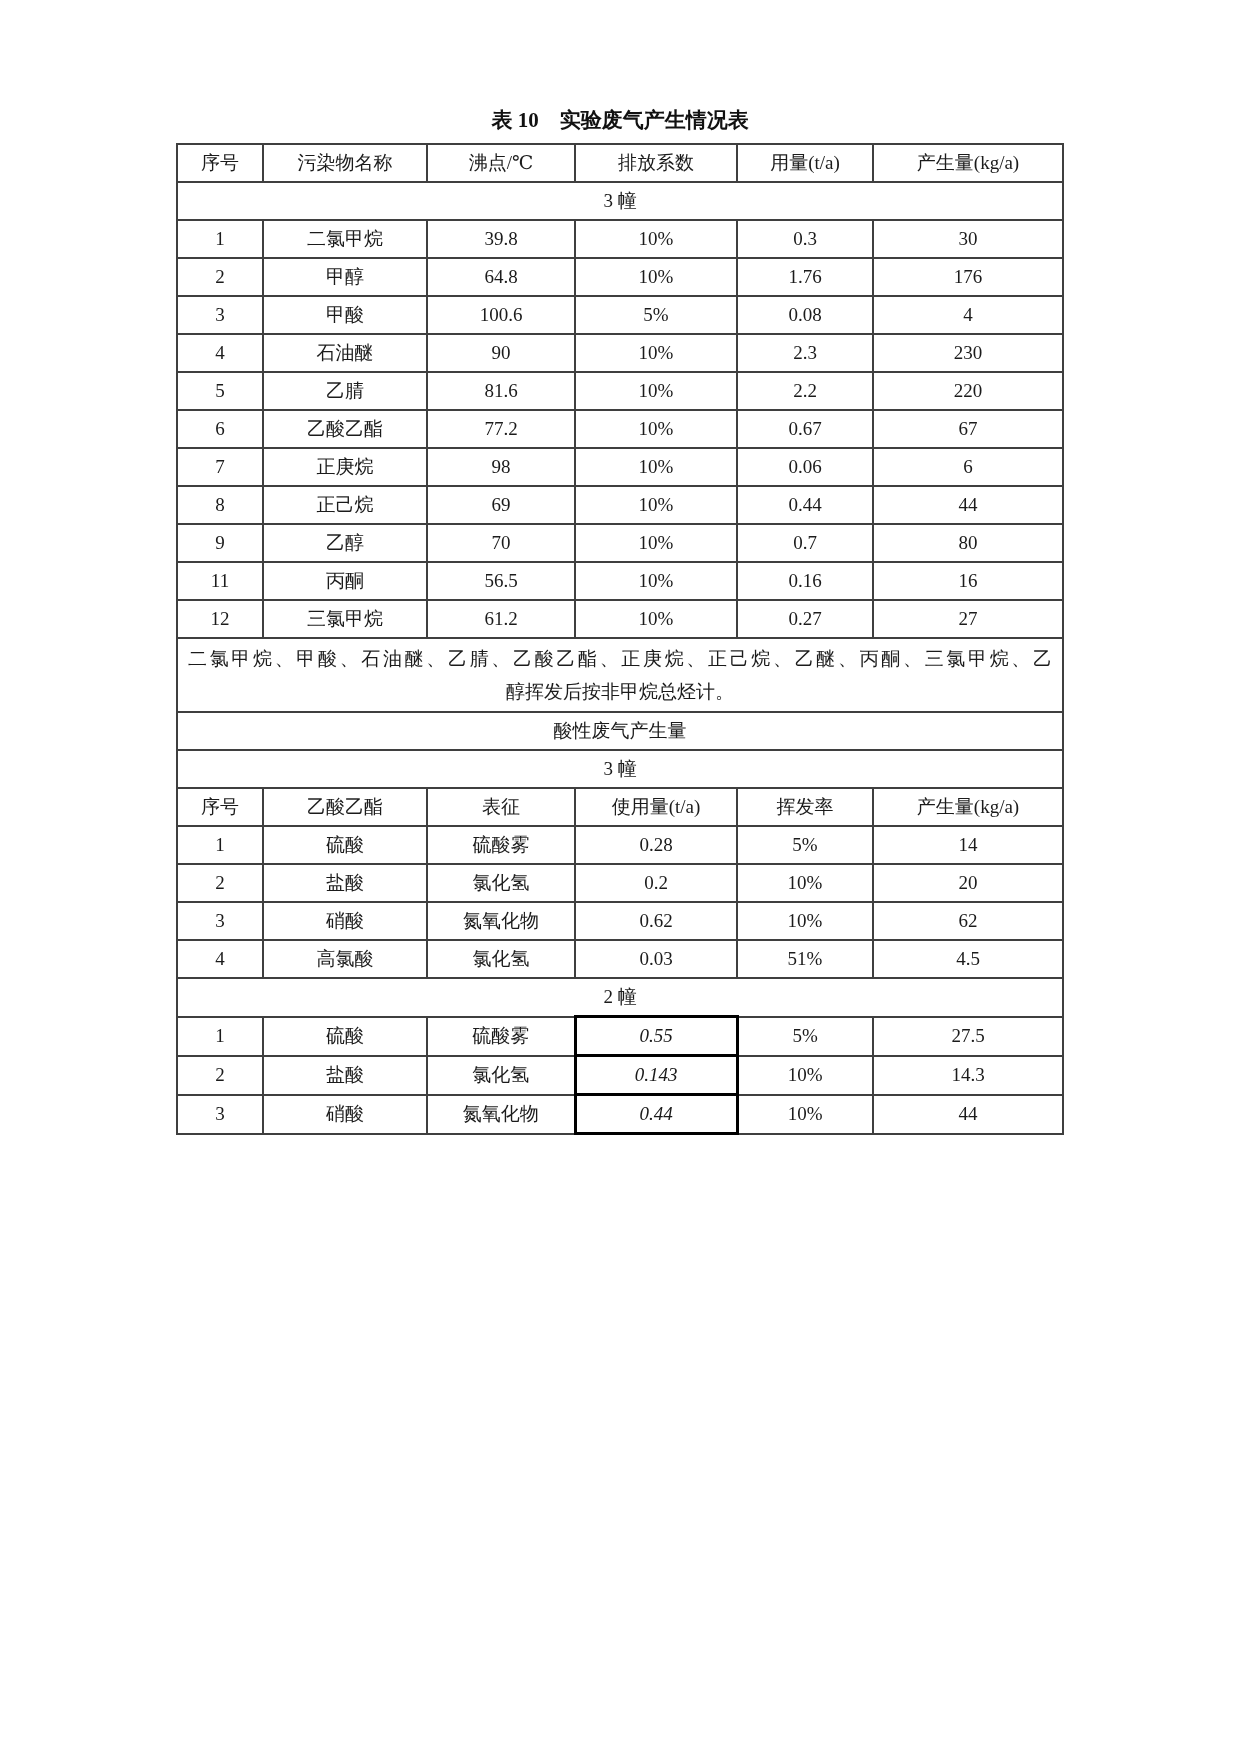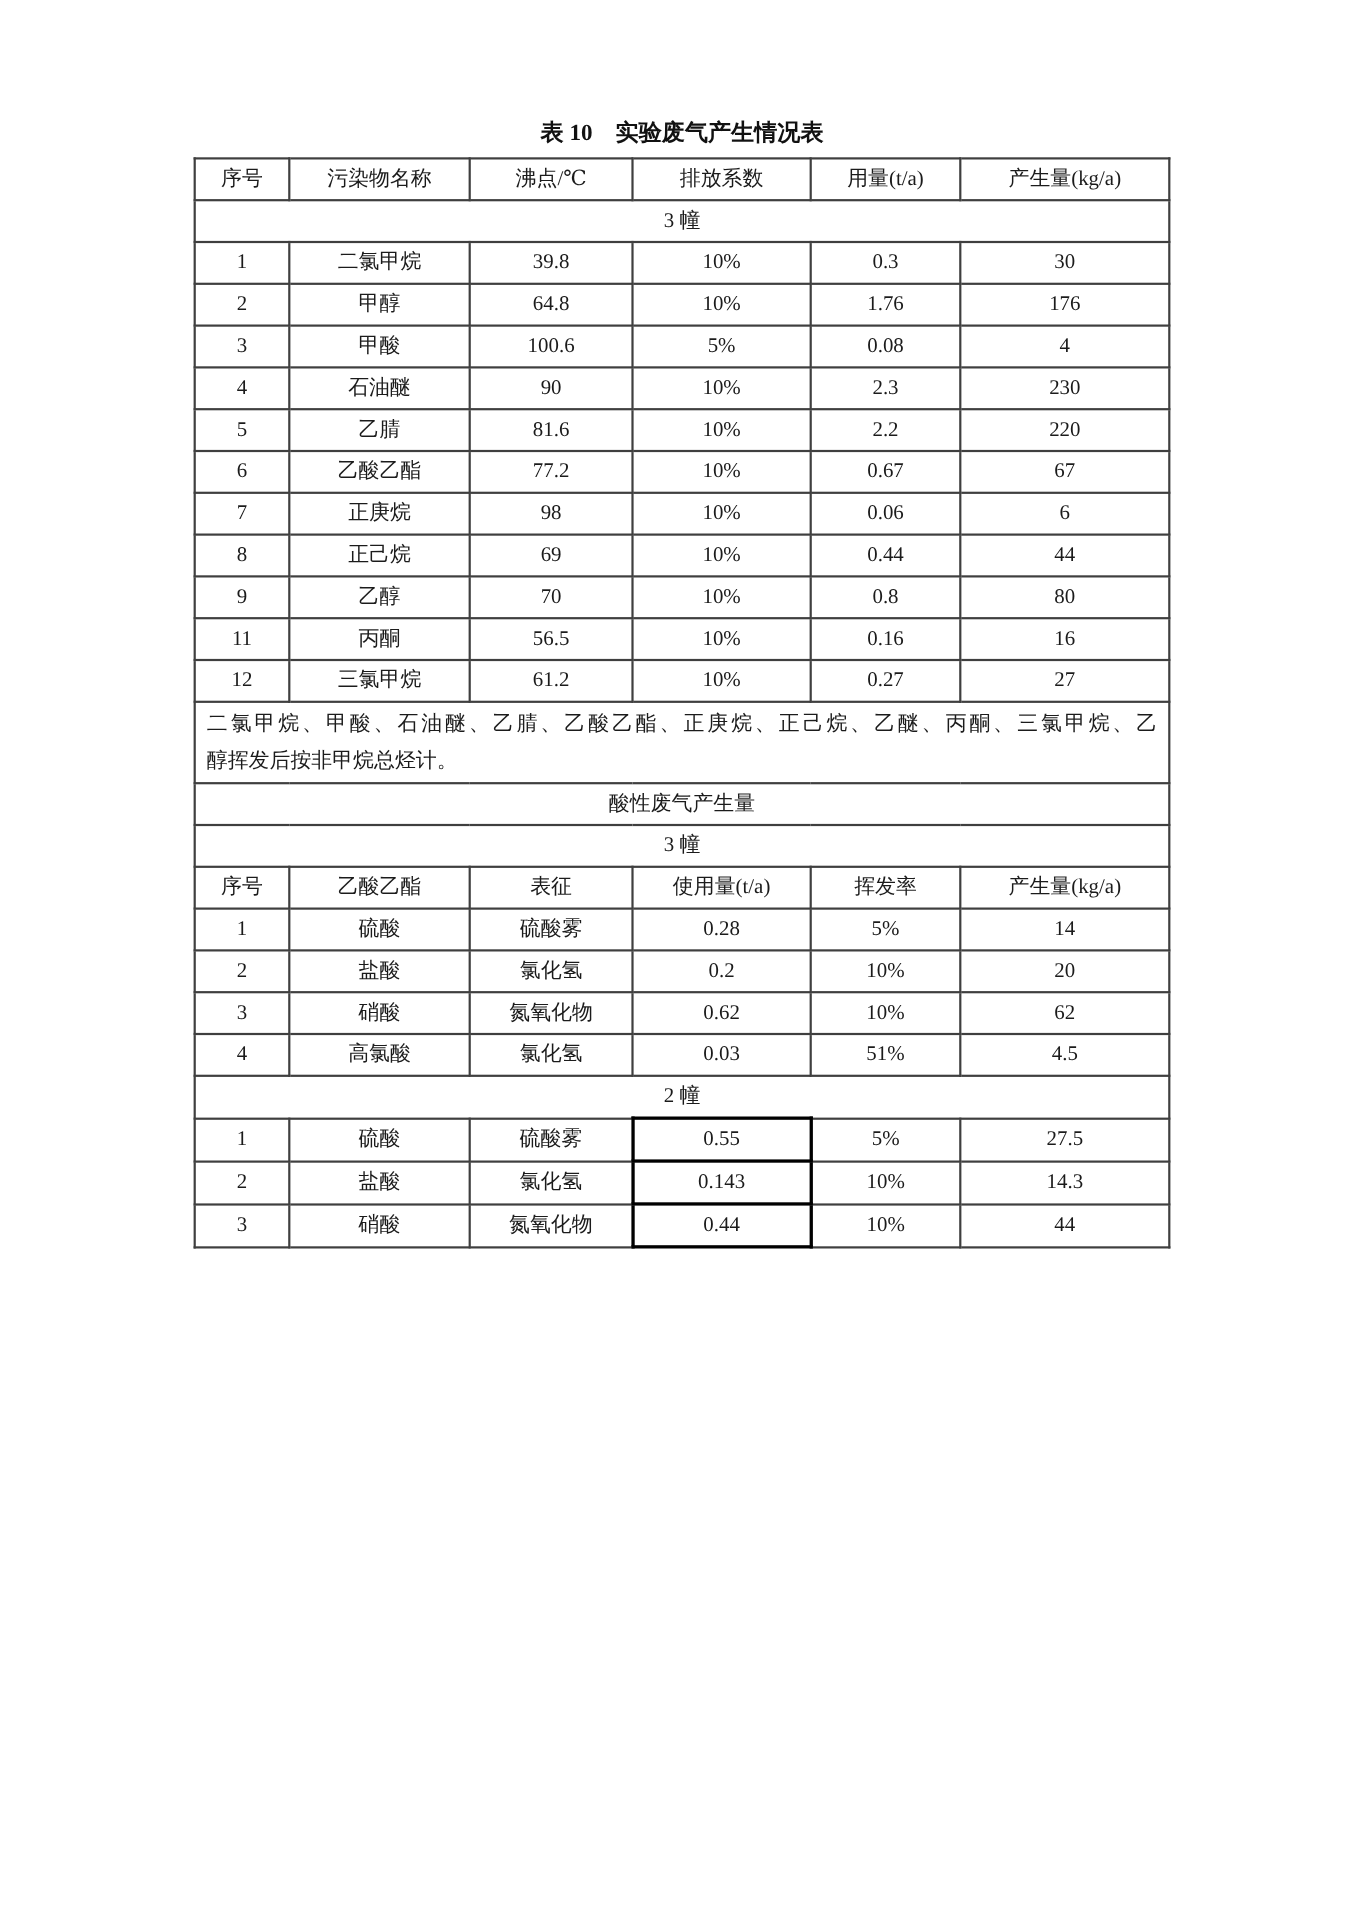--- a/index.html
+++ b/index.html
@@ -31,37 +31,39 @@
     height: 36px;
     padding: 0 2px;
     text-align: center;
     vertical-align: middle;
     font-size: 19px;
     line-height: 24px;
     overflow: hidden;
   }
   table.main td.thick {
     border: 3px solid #000000;
+    font-style: italic;
   }
   table.main td.lines-cell {
     height: auto;
     padding: 3px 10px;
     text-align: left;
   }
   .ln {
     line-height: 33px;
     font-size: 19px;
     white-space: nowrap;
   }
   .ln.justify {
     text-align: justify;
     text-align-last: justify;
     white-space: normal;
   }
   .ln.center {
+    text-align: center;
     white-space: normal;
   }
 </style>
 </head>
 <body>
 
 <div class="doc">
   <h1 class="title">表 10　实验废气产生情况表</h1>
   <table class="main">
     <colgroup>
@@ -146,21 +148,21 @@
           <td>69</td>
           <td>10%</td>
           <td>0.44</td>
           <td>44</td>
         </tr>
         <tr>
           <td>9</td>
           <td>乙醇</td>
           <td>70</td>
           <td>10%</td>
-          <td>0.8</td>
+          <td>0.7</td>
           <td>80</td>
         </tr>
         <tr>
           <td>11</td>
           <td>丙酮</td>
           <td>56.5</td>
           <td>10%</td>
           <td>0.16</td>
           <td>16</td>
         </tr>

